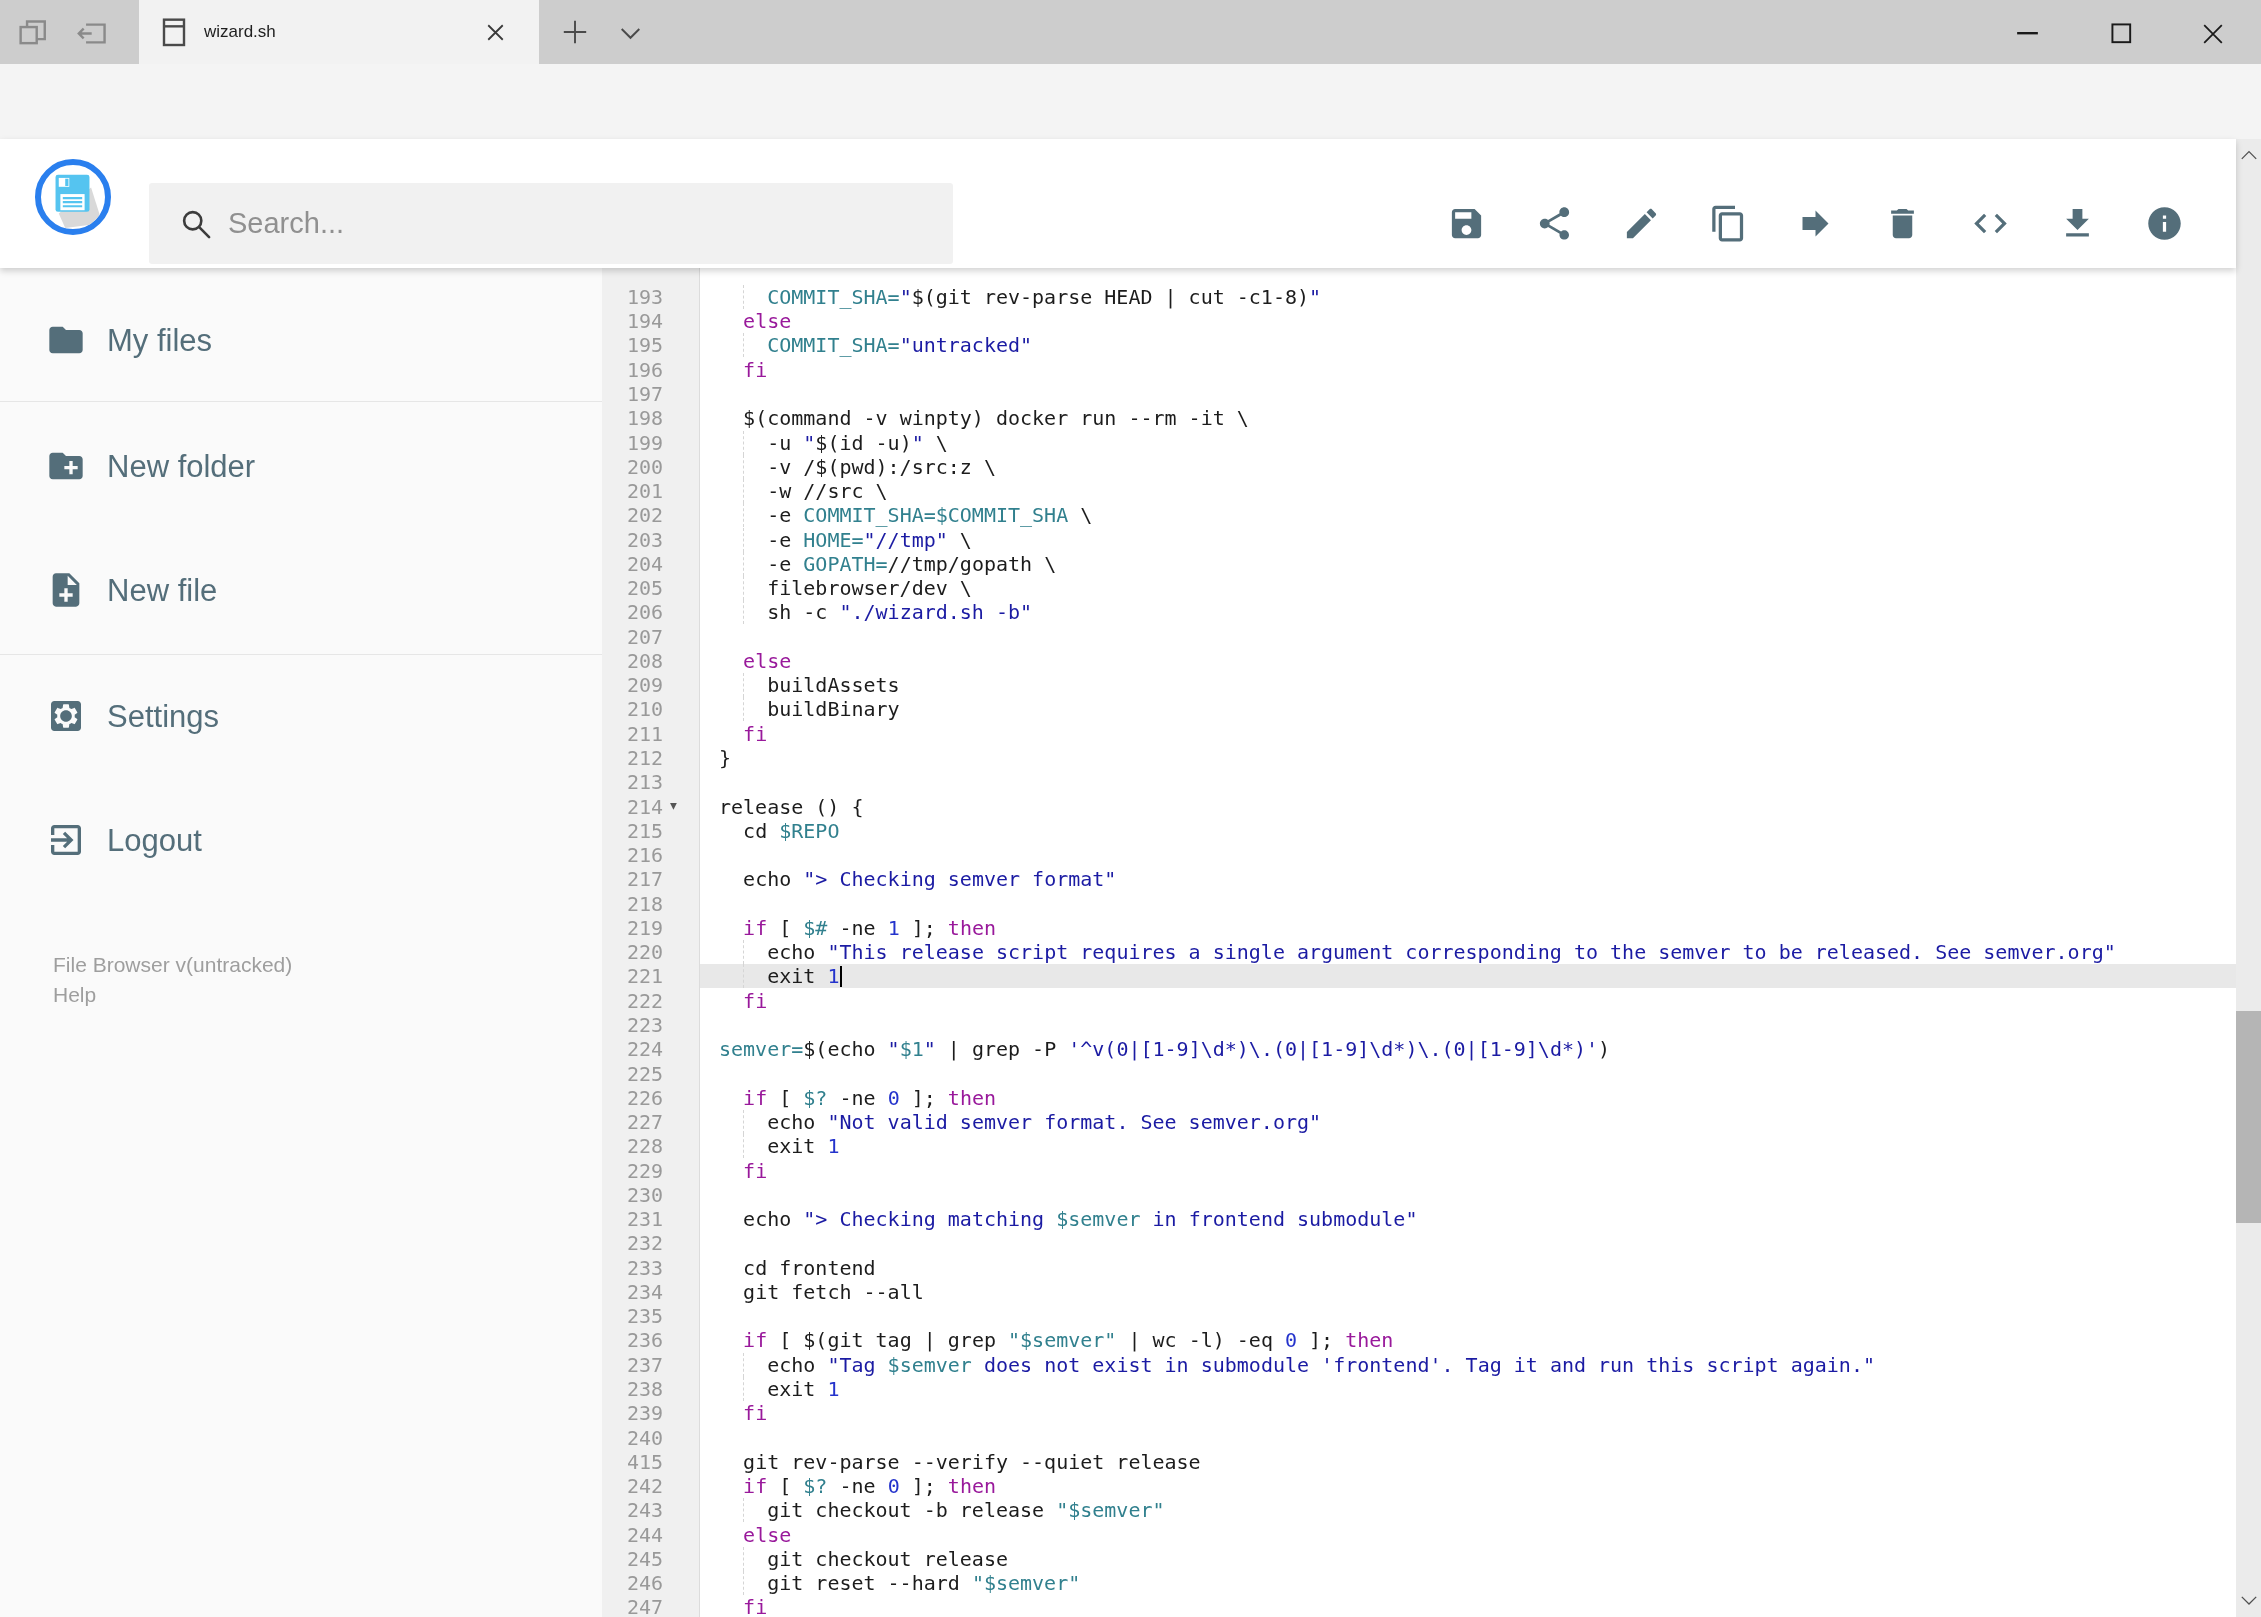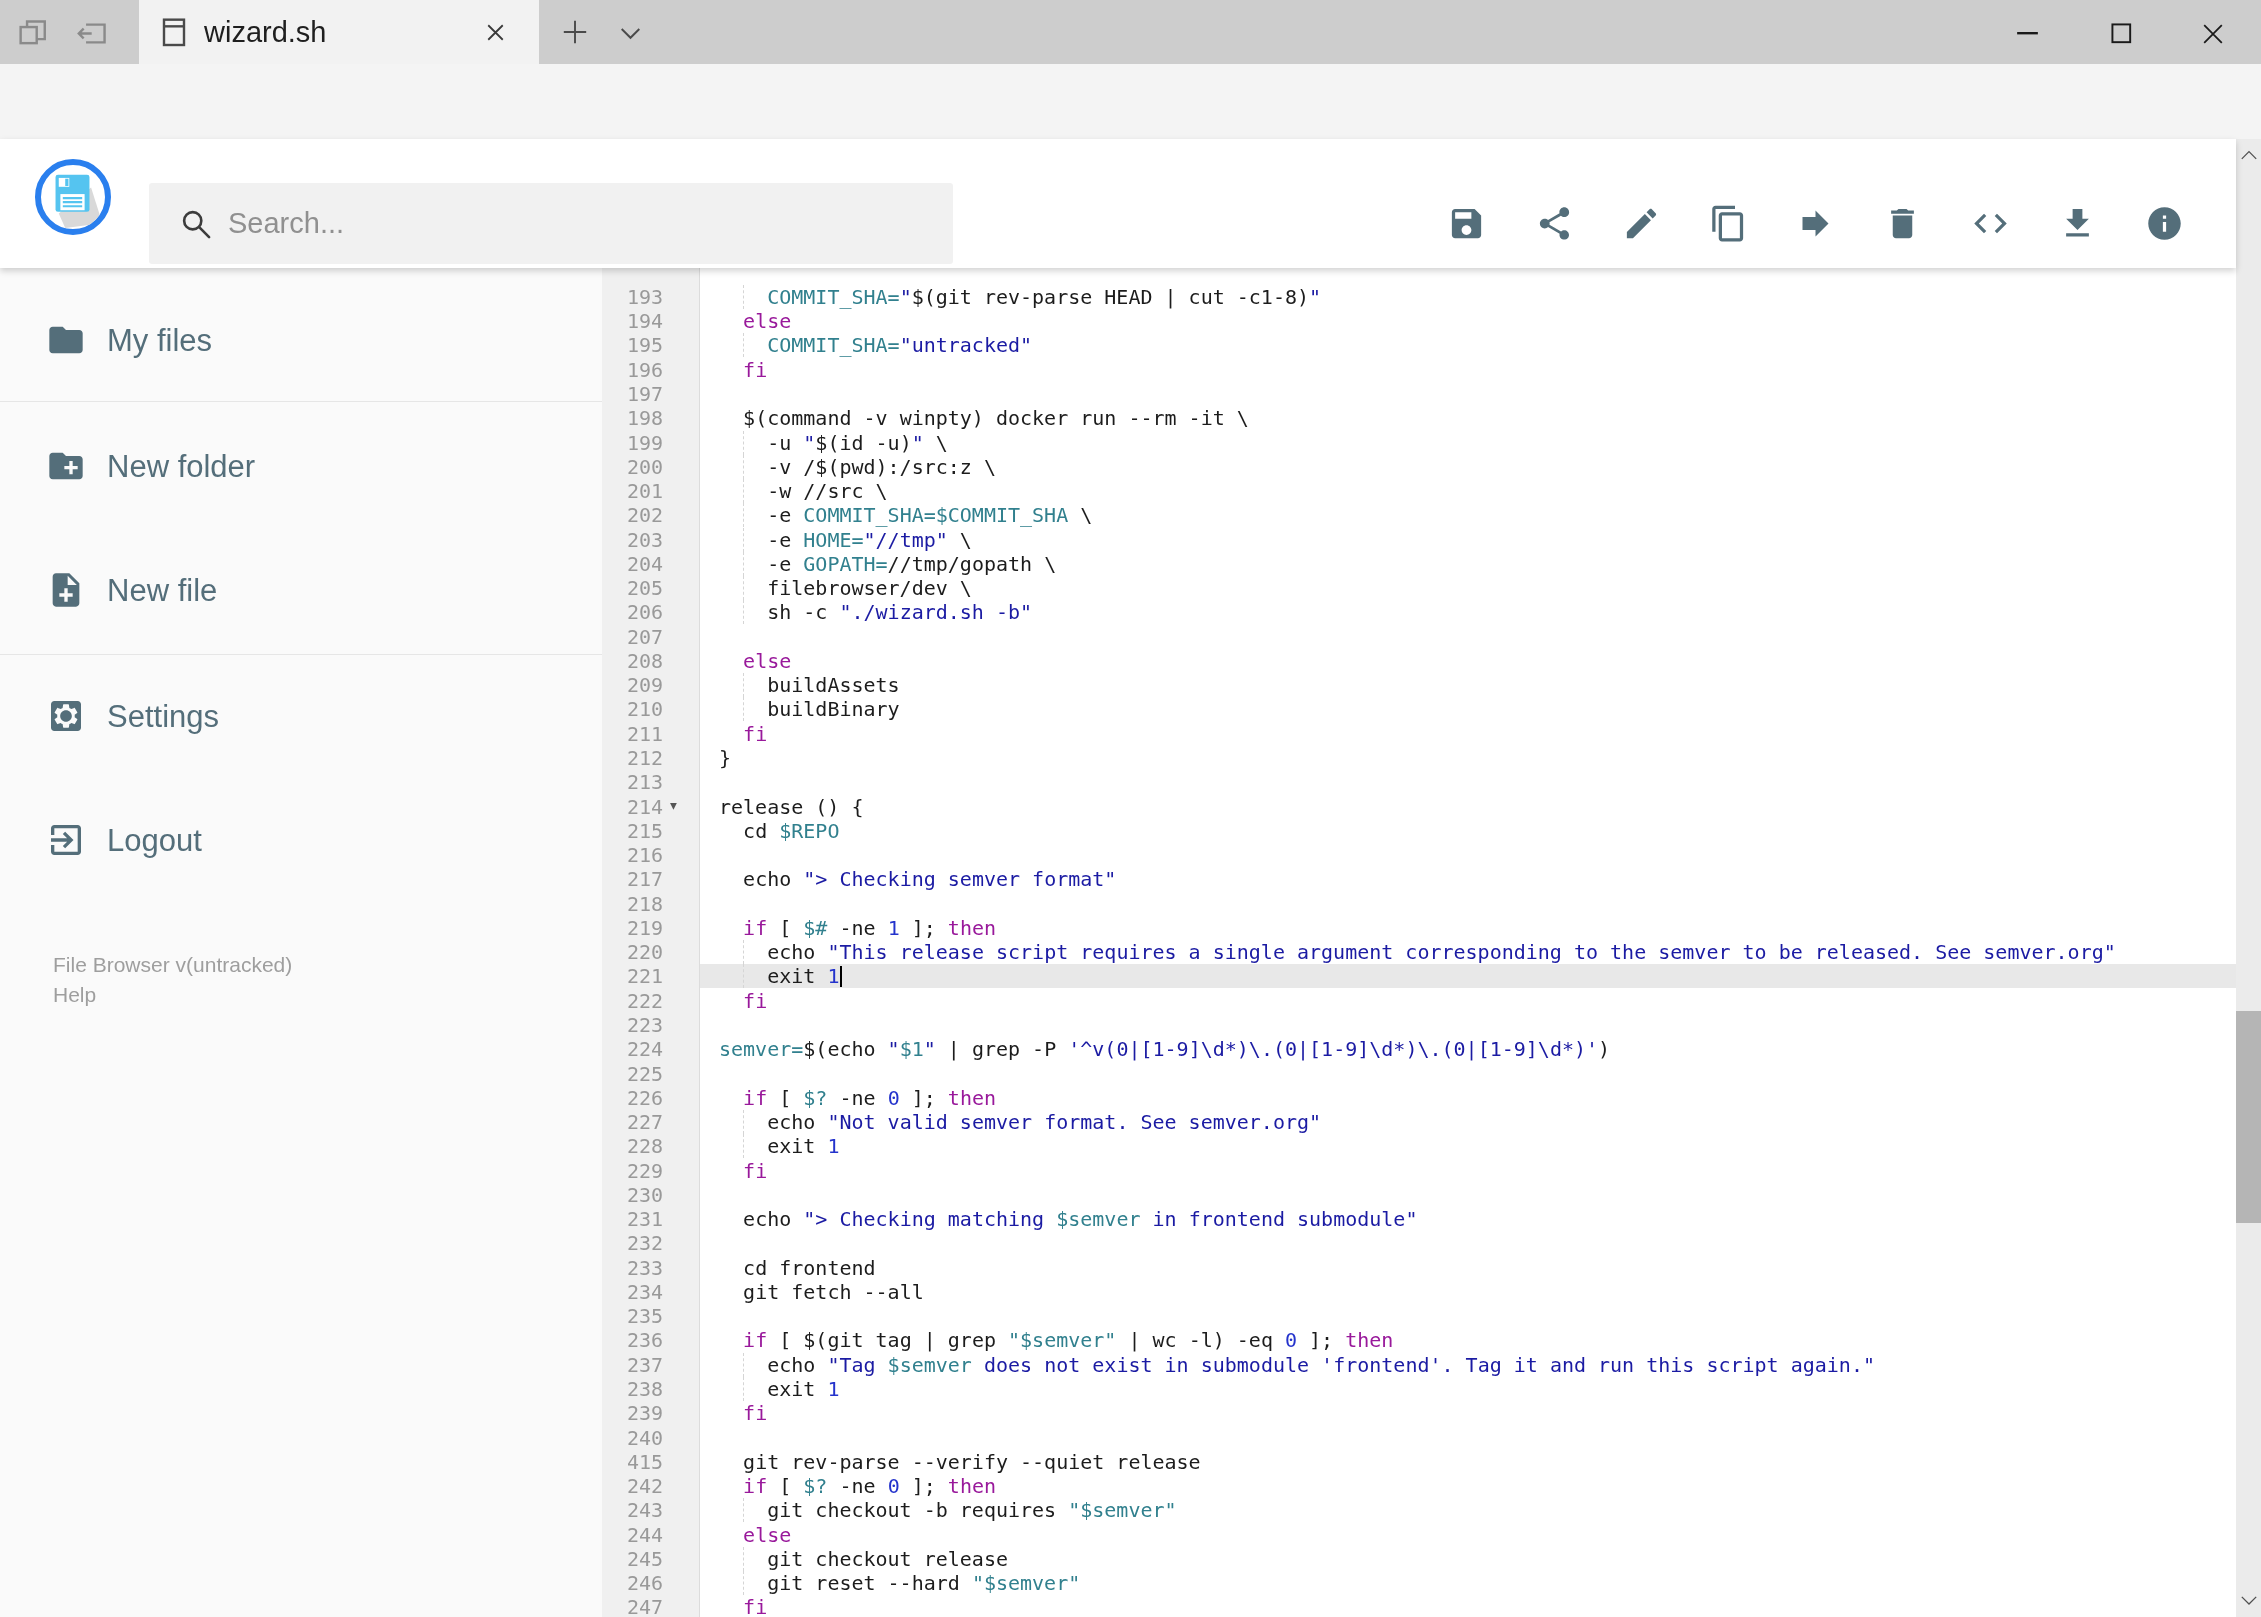--- a/index.html
+++ b/index.html
@@ -7,21 +7,21 @@
     width:2261px;height:1617px;position:relative;overflow:hidden;
     background:#fff;font-family:"Liberation Sans",sans-serif;
     box-shadow:inset 0 0 0 1.6px #6f6f6f;
   }
   .abs{position:absolute;}
   svg{display:block;}
   
   #tabstrip{left:0;top:0;width:2261px;height:64px;background:#cdcdcd;}
   .strip-btn{top:14.5px;width:37px;height:37px;color:#8a8a8a;}
   #tab{left:139px;top:0;width:400px;height:64px;background:#f2f2f2;}
-  #tab-title{position:absolute;left:65px;top:0;line-height:64px;font-size:29px;color:#1f1f1f;}
+  #tab-title{position:absolute;left:65px;top:0;line-height:64px;font-size:17px;color:#1f1f1f;}
   #tab-doc{position:absolute;left:19.4px;top:14.5px;}
   #tab-close{position:absolute;left:342px;top:18px;width:29px;height:29px;}
   #newtab{left:559px;top:16px;}
   #tabchev{left:615px;top:21px;}
   .winbtn{top:18px;width:48px;height:31px;display:flex;align-items:center;justify-content:center;}
   #navbar{left:0;top:64px;width:2261px;height:75px;background:#f4f4f4;border-bottom:0.8px solid #e0e0e0;}
   .nav-ic{top:82px;width:37px;height:37px;}
   #addressbar{left:363px;top:77px;width:1542px;height:61px;background:#fff;border:1.6px solid #d9d9d9;box-sizing:border-box;display:flex;align-items:center;}
   #addr-divider{width:1.6px;height:39px;background:#cfcfcf;margin-left:11.3px;}
   #url{font-size:22.6px;margin-left:11.3px;white-space:nowrap;}
@@ -354,21 +354,21 @@
       <div class="crow" style="top: 988px;"><span class="lnum">233</span><span class="ctext">  <span class="tk-p">cd frontend</span></span></div>
       <div class="crow" style="top: 1012px;"><span class="lnum">234</span><span class="ctext">  <span class="tk-p">git fetch --all</span></span></div>
       <div class="crow" style="top: 1036px;"><span class="lnum">235</span><span class="ctext"></span></div>
       <div class="crow" style="top: 1060px;"><span class="lnum">236</span><span class="ctext">  <span class="tk-k">if</span><span class="tk-p"> [ $(git tag | grep </span><span class="tk-v">"$semver"</span><span class="tk-p"> | wc -l) -eq </span><span class="tk-n">0</span><span class="tk-p"> ]; </span><span class="tk-k">then</span></span></div>
       <div class="crow" style="top: 1085px;"><span class="lnum">237</span><span class="guide"></span><span class="ctext">    <span class="tk-p">echo </span><span class="tk-s">"Tag </span><span class="tk-v">$semver</span><span class="tk-s"> does not exist in submodule 'frontend'. Tag it and run this script again."</span></span></div>
       <div class="crow" style="top: 1109px;"><span class="lnum">238</span><span class="guide"></span><span class="ctext">    <span class="tk-p">exit </span><span class="tk-n">1</span></span></div>
       <div class="crow" style="top: 1133px;"><span class="lnum">239</span><span class="ctext">  <span class="tk-k">fi</span></span></div>
       <div class="crow" style="top: 1158px;"><span class="lnum">240</span><span class="ctext"></span></div>
       <div class="crow" style="top: 1182px;"><span class="lnum">415</span><span class="ctext">  <span class="tk-p">git rev-parse --verify --quiet release</span></span></div>
       <div class="crow" style="top: 1206px;"><span class="lnum">242</span><span class="ctext">  <span class="tk-k">if</span><span class="tk-p"> [ </span><span class="tk-v">$?</span><span class="tk-p"> -ne </span><span class="tk-n">0</span><span class="tk-p"> ]; </span><span class="tk-k">then</span></span></div>
-      <div class="crow" style="top: 1230px;"><span class="lnum">243</span><span class="guide"></span><span class="ctext">    <span class="tk-p">git checkout -b requires </span><span class="tk-v">"$semver"</span></span></div>
+      <div class="crow" style="top: 1230px;"><span class="lnum">243</span><span class="guide"></span><span class="ctext">    <span class="tk-p">git checkout -b release </span><span class="tk-v">"$semver"</span></span></div>
       <div class="crow" style="top: 1255px;"><span class="lnum">244</span><span class="ctext">  <span class="tk-k">else</span></span></div>
       <div class="crow" style="top: 1279px;"><span class="lnum">245</span><span class="guide"></span><span class="ctext">    <span class="tk-p">git checkout release</span></span></div>
       <div class="crow" style="top: 1303px;"><span class="lnum">246</span><span class="guide"></span><span class="ctext">    <span class="tk-p">git reset --hard </span><span class="tk-v">"$semver"</span></span></div>
       <div class="crow" style="top: 1327px;"><span class="lnum">247</span><span class="ctext">  <span class="tk-k">fi</span></span></div>
     </div>
 </div>
 
 <div id="scrollbar" class="abs">
   <div class="sb-arrow" style="top:0">
     <svg width="16" height="9.7" viewBox="0 0 20 12" fill="none" stroke="#505050" stroke-width="1.6">

